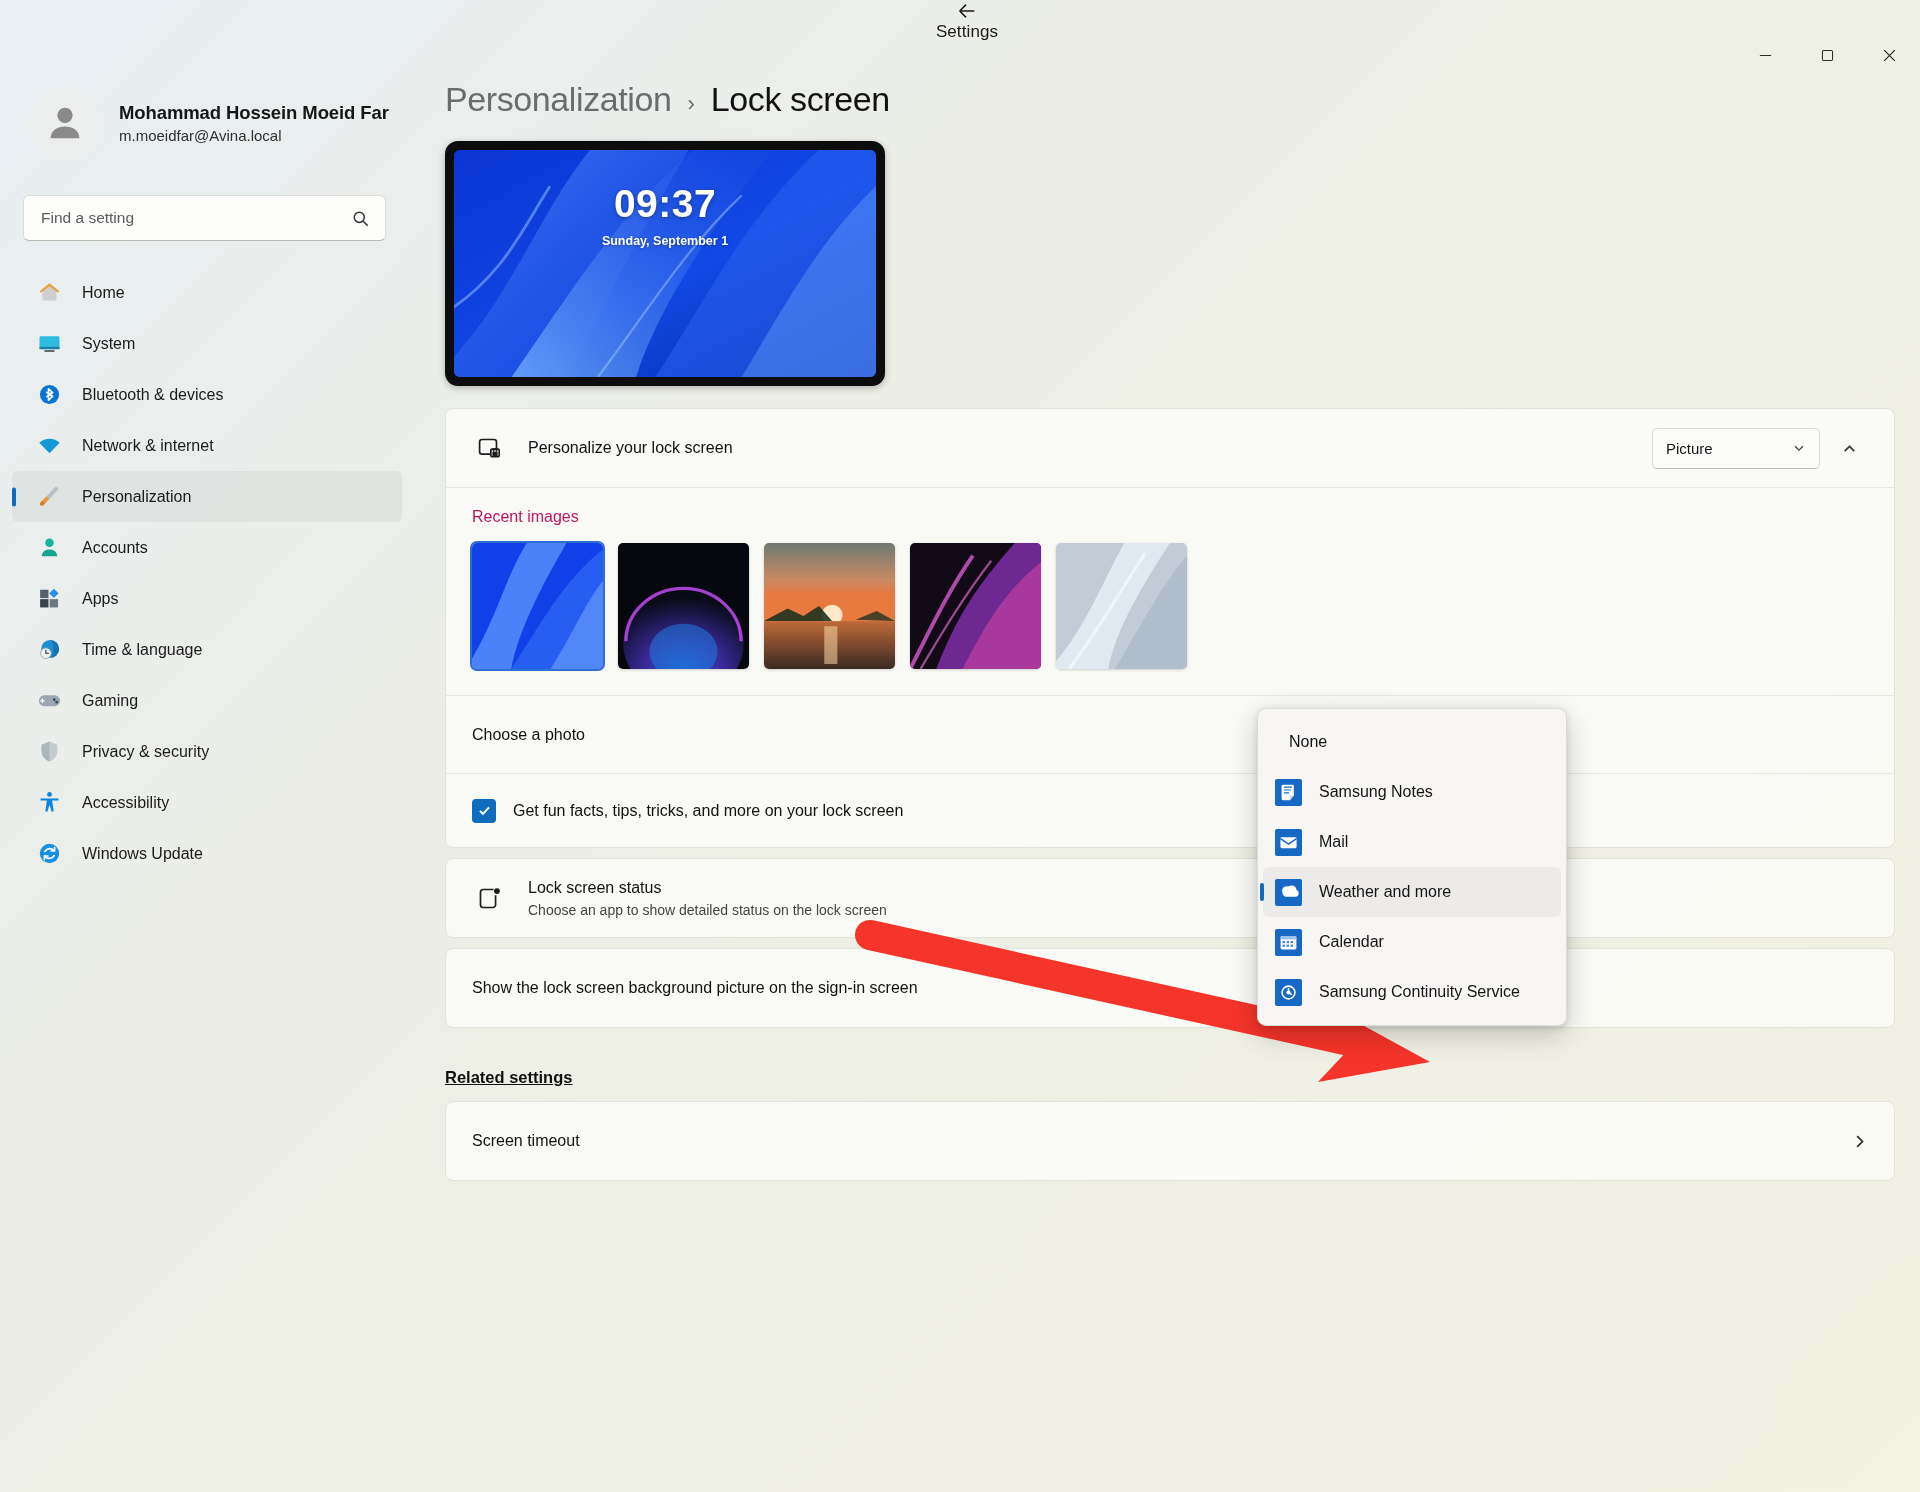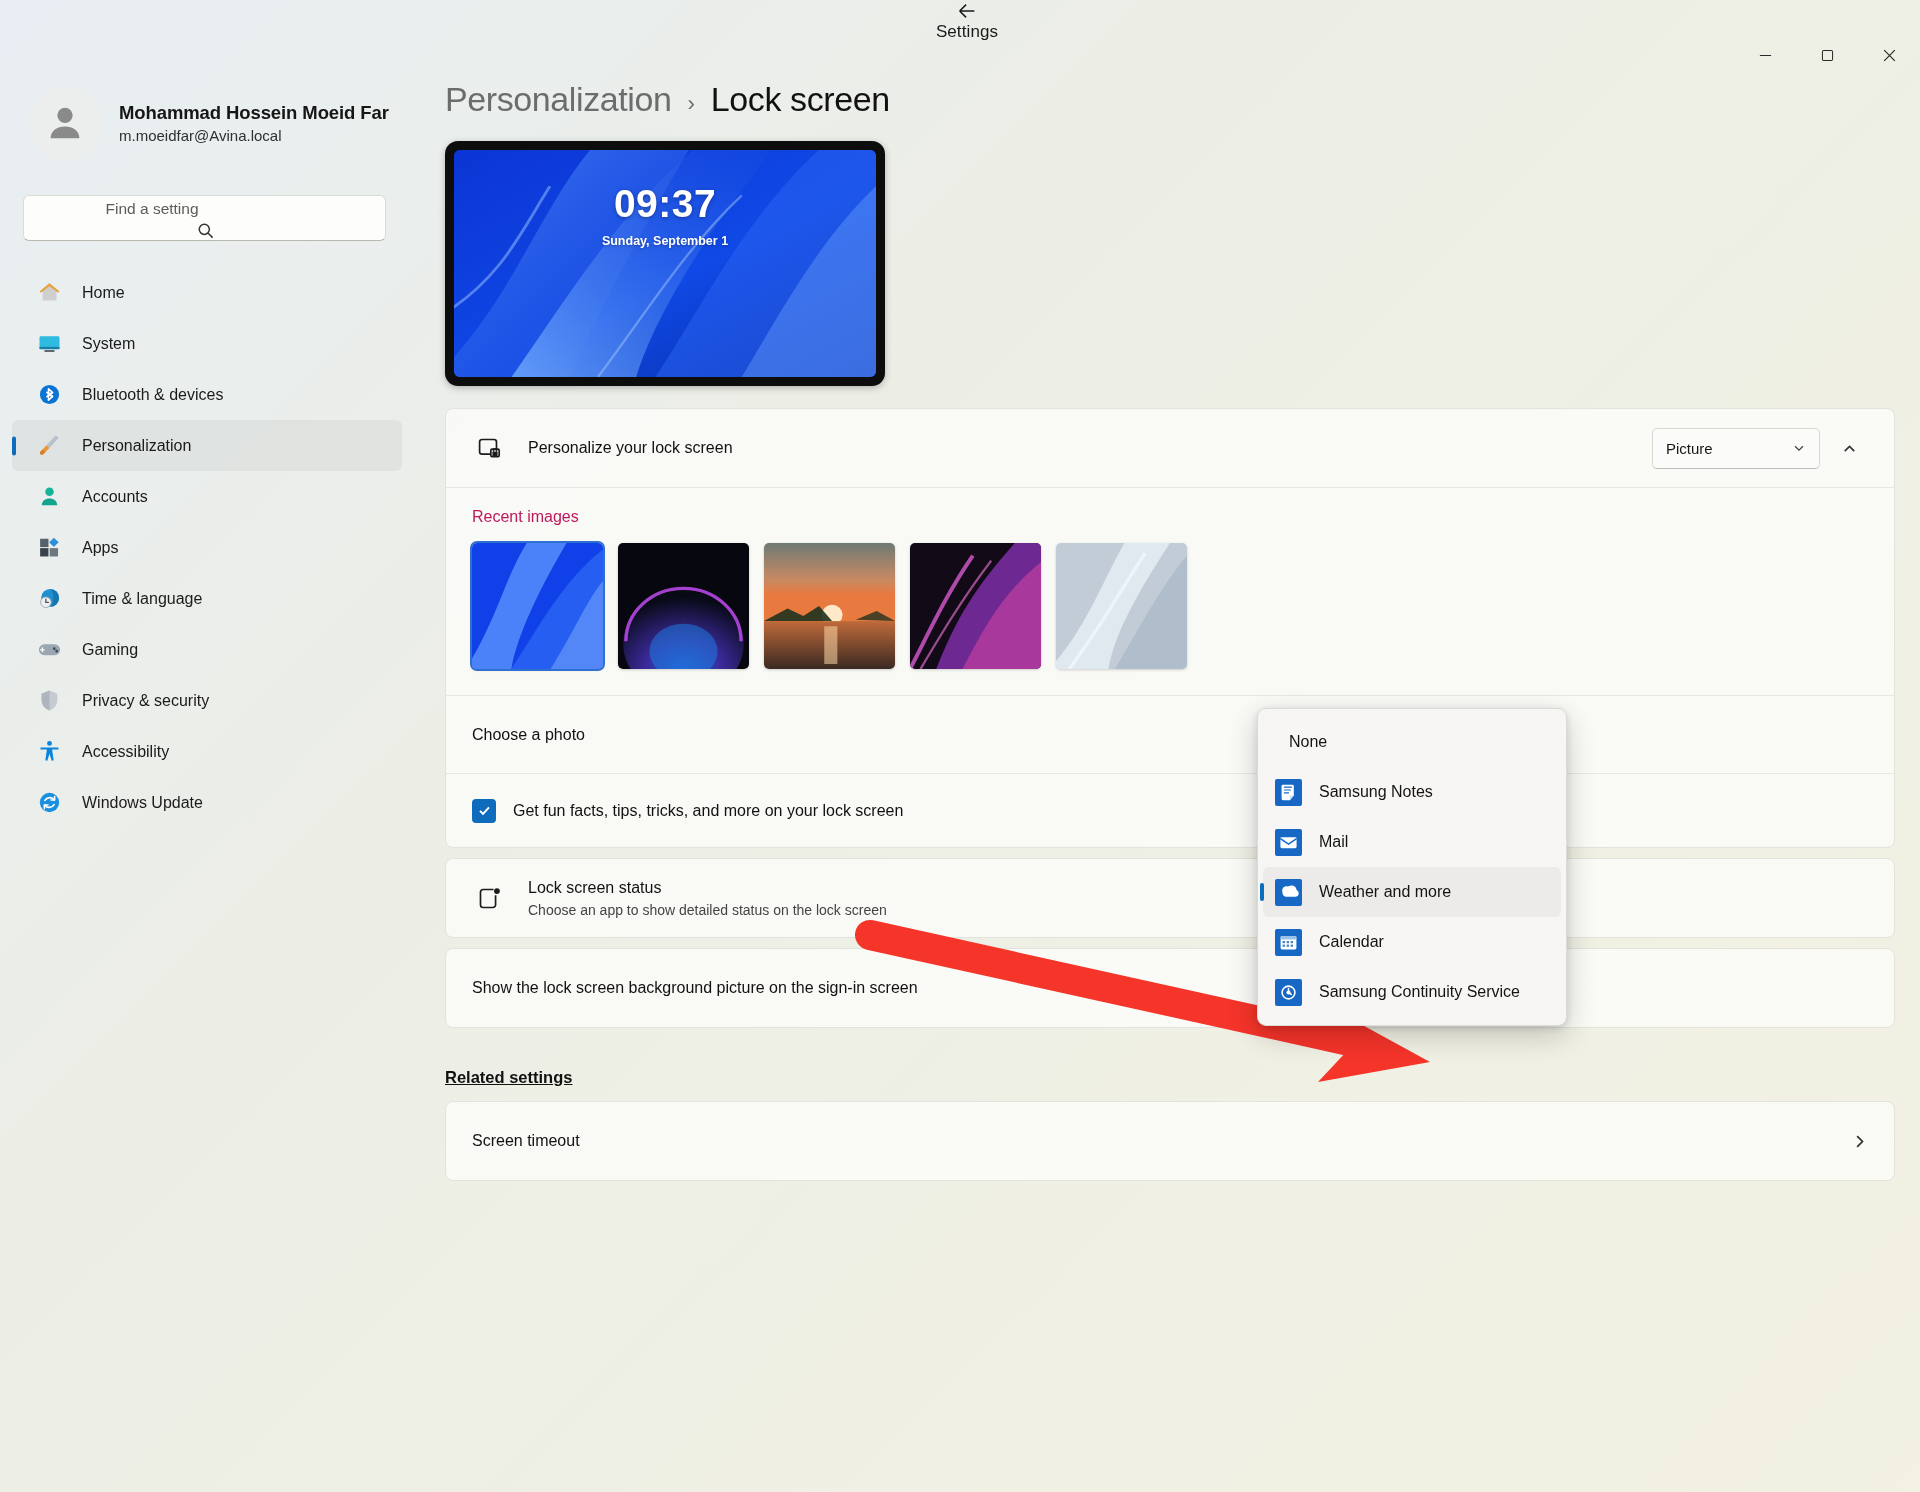--- a/index.html
+++ b/index.html
@@ -97,21 +97,20 @@
   .searchbox {
     margin: 35px 34px 0 23px;
     height: 46px;
     background: #fdfdfc;
     border: 1px solid #dcdcd6;
     border-bottom: 1.6px solid #b9b9b2;
     border-radius: 6px;
     display: flex;
     align-items: center;
     padding: 0 15px 0 17px;
-    flex-direction: column;
   }
   .searchbox input {
     flex: 1;
     border: none; outline: none;
     background: transparent;
     font-family: inherit;
     font-size: 15.5px;
     color: #2b2b2b;
   }
   .searchbox input::placeholder { color: #5c5c5c; }
@@ -461,20 +460,28 @@
         <span class="nav-ico">
           <svg viewBox="0 0 24 24">
             <circle cx="12" cy="12" r="9.2" fill="#0a74d4"></circle>
             <path d="M11 6.6l4 3.6-4 3.5V6.6zM11 10.2l4 3.6-4 3.6v-7.2z" fill="none" stroke="#fff" stroke-width="1.5" stroke-linejoin="round"></path>
             <path d="M9 9.4l6 5.2M9 14.6l6-5.2" stroke="#fff" stroke-width="1.5"></path>
           </svg>
         </span>
         <span class="nav-label">Bluetooth &amp; devices</span>
       </div>
 
+      <div class="nav-item">
+        <span class="nav-ico">
+          <svg viewBox="0 0 24 24">
+            <path d="M2.2 9.3C5 6.9 8.4 5.6 12 5.6s7 1.3 9.8 3.7L12 19.4z" fill="#1399d6"></path>
+          </svg>
+        </span>
+        <span class="nav-label">Network &amp; internet</span>
+      </div>
 
       <div class="nav-item active">
         <span class="nav-ico">
           <svg viewBox="0 0 24 24">
             <path d="M19.6 3.3c.9.8 1 1.6.3 2.4l-8 8.6-2.8-2.6 8-8.6c.8-.8 1.6-.7 2.5.2z" fill="#b9c0c9"></path>
             <path d="M9.1 11.7l2.8 2.6-3.6 3.9-2.8-2.6z" fill="#e89a36"></path>
             <path d="M5.5 15.6l2.8 2.6-2.2 2.3c-.8.8-2.4.5-3 -.2-.6-.8-.5-1.9.2-2.6z" fill="#d97f22"></path>
           </svg>
         </span>
         <span class="nav-label">Personalization</span>

